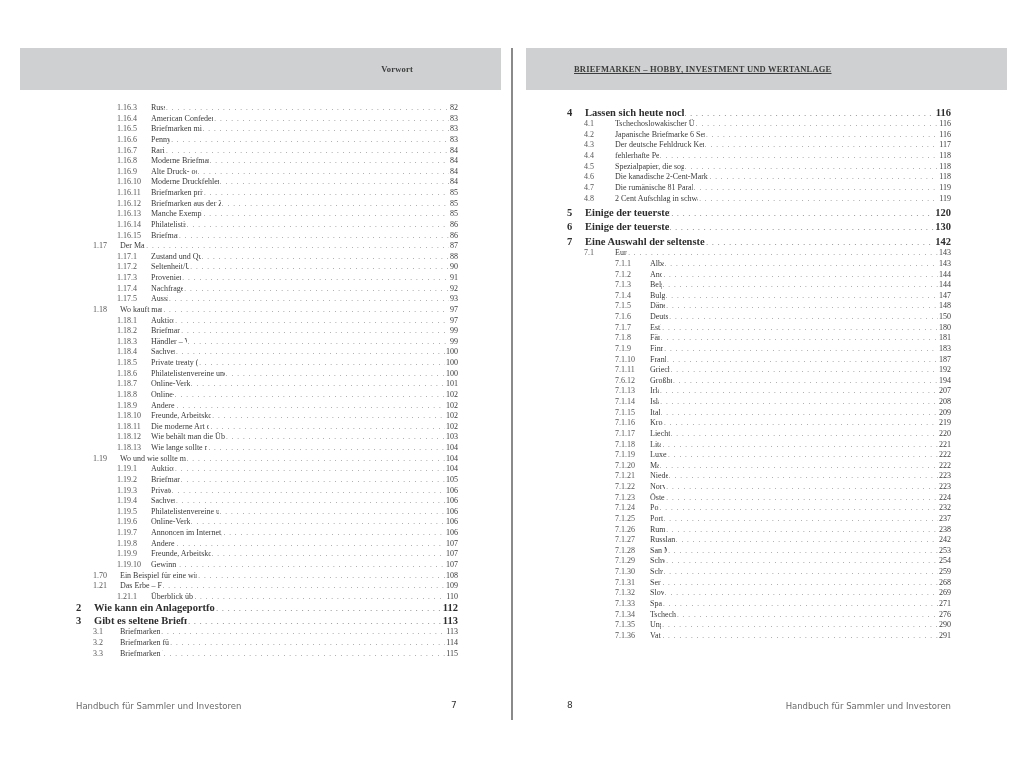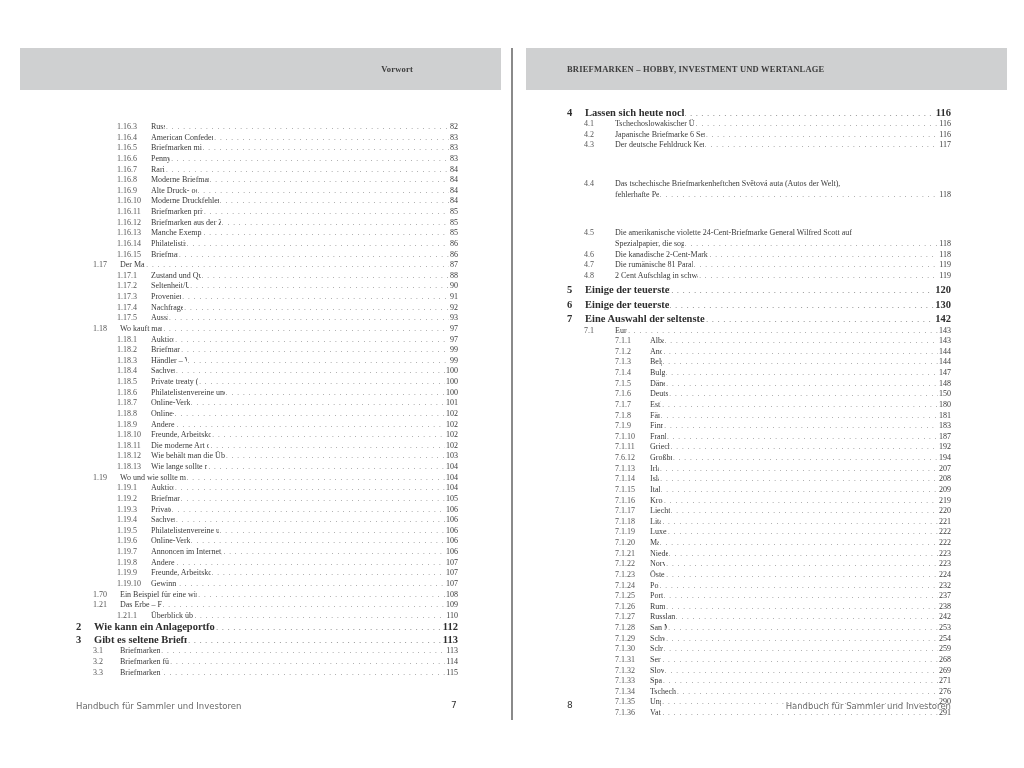--- a/index.html
+++ b/index.html
@@ -15,26 +15,26 @@
   .header-band {
     position: absolute; top: 48px; height: 42px; background: #cfd0d1;
   }
   .left .header-band { left: 20px; width: 481px; }
   .right .header-band { left: 14px; width: 481px; }
   .header-text {
     position: absolute; top: 64px; font-weight: bold; font-size: 8.5px;
     color: #3c3c3c; letter-spacing: 0.2px;
   }
   .left .header-text { right: 55px; }
-  .right .header-text { left: 55px; }
+  .right .header-text { left: 62px; text-decoration: underline; }
   .divider {
     position: absolute; left: 511px; top: 48px; width: 2px; height: 672px; background: #8a8a8a;
   }
   .toc { position: absolute; }
-  .left .toc { left: 90px; top: 122px; width: 368px; }
+  .left .toc { left: 90px; top: 103px; width: 368px; }
   .right .toc { left: 55px; top: 106px; width: 384px; }
 
   .row {
     position: relative; display: flex; align-items: baseline;
     font-size: 8px; line-height: 10.63px; height: 10.63px; white-space: nowrap;
   }
   .row .num { flex: 0 0 auto; color: #555; }
   .row .title { flex: 0 1 auto; overflow: hidden; text-overflow: clip; white-space: nowrap; }
   .row .dots {
     flex: 1 1 auto; overflow: hidden; margin: 0 1px; color: #777;
@@ -47,21 +47,21 @@
   .left .lvl2 .num { width: 27px; padding-left: 3px; }
   .left .lvl3 .num { width: 34px; padding-left: 27px; }
   .left .lvl1 { font-size: 10.5px; font-weight: bold; line-height: 12.5px; height: 12.5px; color: #2e2e2e; }
   .left .lvl1 .num { width: 18px; margin-left: -14px; color: #2e2e2e; }
 
   
   .right .lvl1 { font-size: 10.5px; font-weight: bold; line-height: 13.2px; height: 13.2px; color: #2e2e2e; }
   .right .lvl1 .num { width: 18px; color: #2e2e2e; }
   .right .lvl2 .num { width: 31px; padding-left: 17px; }
   .right .lvl3 .num { width: 35px; padding-left: 48px; }
-  .right .lvl2.wrap { height: auto; display: block; padding-left: 48px; white-space: normal; position: relative; margin-top: 28px; }
+  .right .lvl2.wrap { height: auto; display: block; padding-left: 48px; white-space: normal; position: relative; }
   .right .lvl2.wrap .num { position: absolute; left: 17px; top: 0; padding-left: 0; width: 30px; }
   .right .lvl2.wrap .line1 { display: block; line-height: 10.63px; }
   .right .lvl2.wrap .line2 { display: flex; align-items: baseline; line-height: 10.63px; }
   .right .gap { height: 1.5px; }
 
   .footer {
     position: absolute; top: 701px; font-family: "DejaVu Sans", "Liberation Sans", sans-serif;
     font-size: 8.5px; color: #6a6a6a;
   }
   .pagenum {
@@ -422,30 +422,28 @@
         <span class="pg">116</span>
       </div>
       <div class="row lvl2">
         <span class="num">4.3</span>
         <span class="title">Der deutsche Fehldruck Kerstfest auf einer 70-Cent-Briefmarke, 2016</span>
         <span class="dots"></span>
         <span class="pg">117</span>
       </div>
       <div class="row lvl2 wrap">
         <span class="num">4.4</span>
-        <span class="line1">Das tschechische Briefmarkenheftchen Světová auta (Autos der Welt),</span>
         <span class="line2">
           <span class="title">fehlerhafte Perforation, 2012</span>
           <span class="dots"></span>
           <span class="pg">118</span>
         </span>
       </div>
       <div class="row lvl2 wrap">
         <span class="num">4.5</span>
-        <span class="line1">Die amerikanische violette 24-Cent-Briefmarke General Wilfred Scott auf</span>
         <span class="line2">
           <span class="title">Spezialpapier, die sog. The Lost Continental 1873</span>
           <span class="dots"></span>
           <span class="pg">118</span>
         </span>
       </div>
       <div class="row lvl2">
         <span class="num">4.6</span>
         <span class="title">Die kanadische 2-Cent-Marke Königin Victoria auf geripptem Papier, 1868</span>
         <span class="dots"></span>

